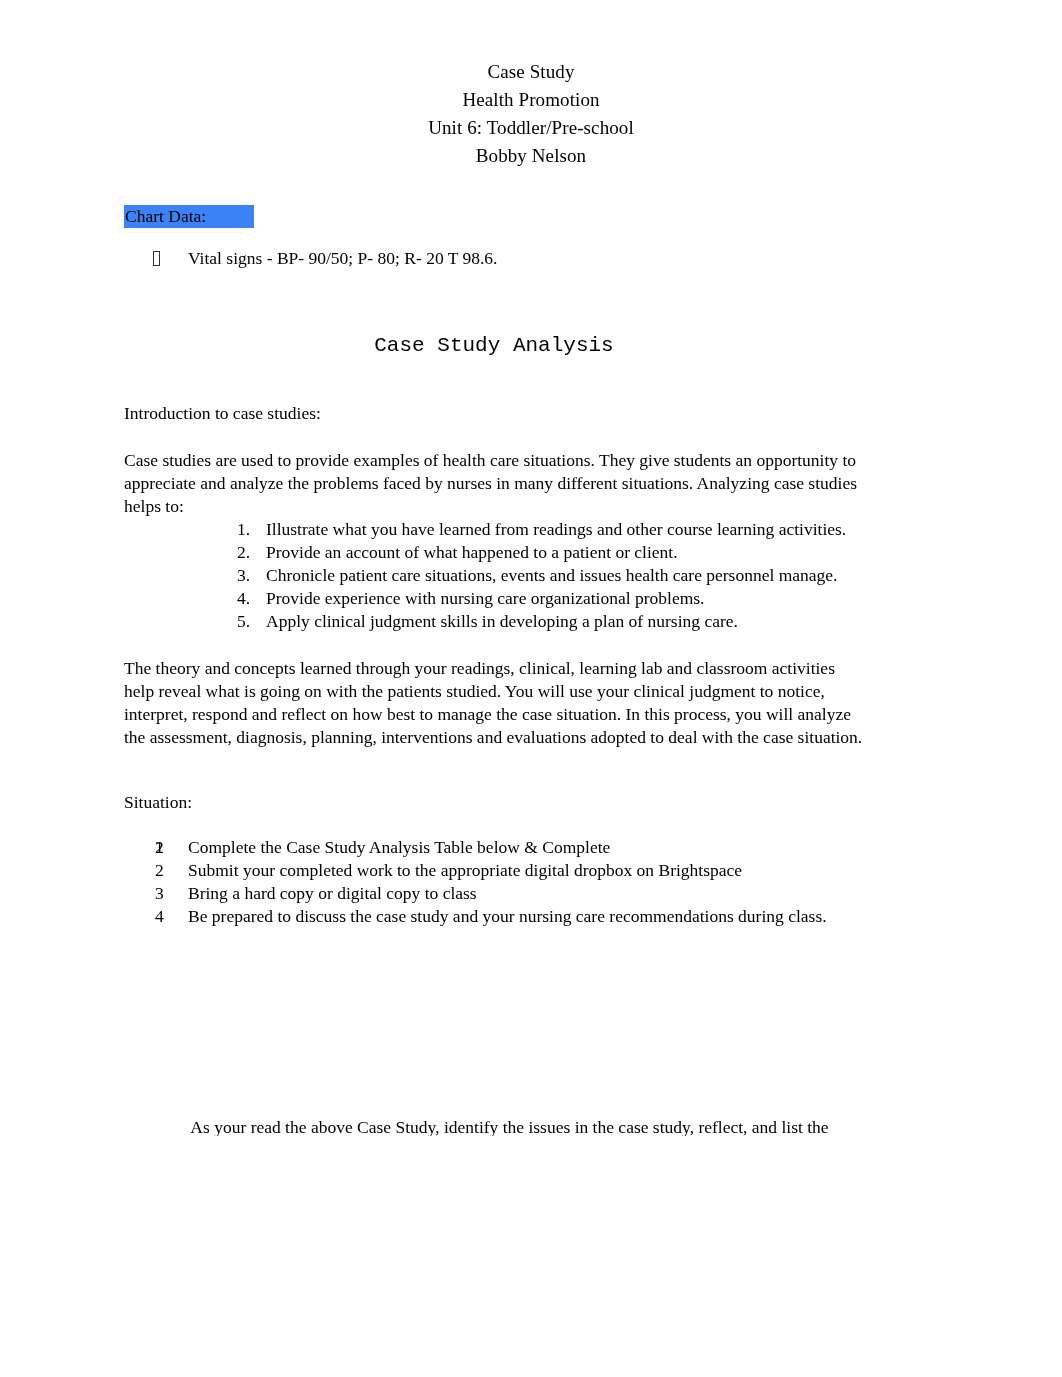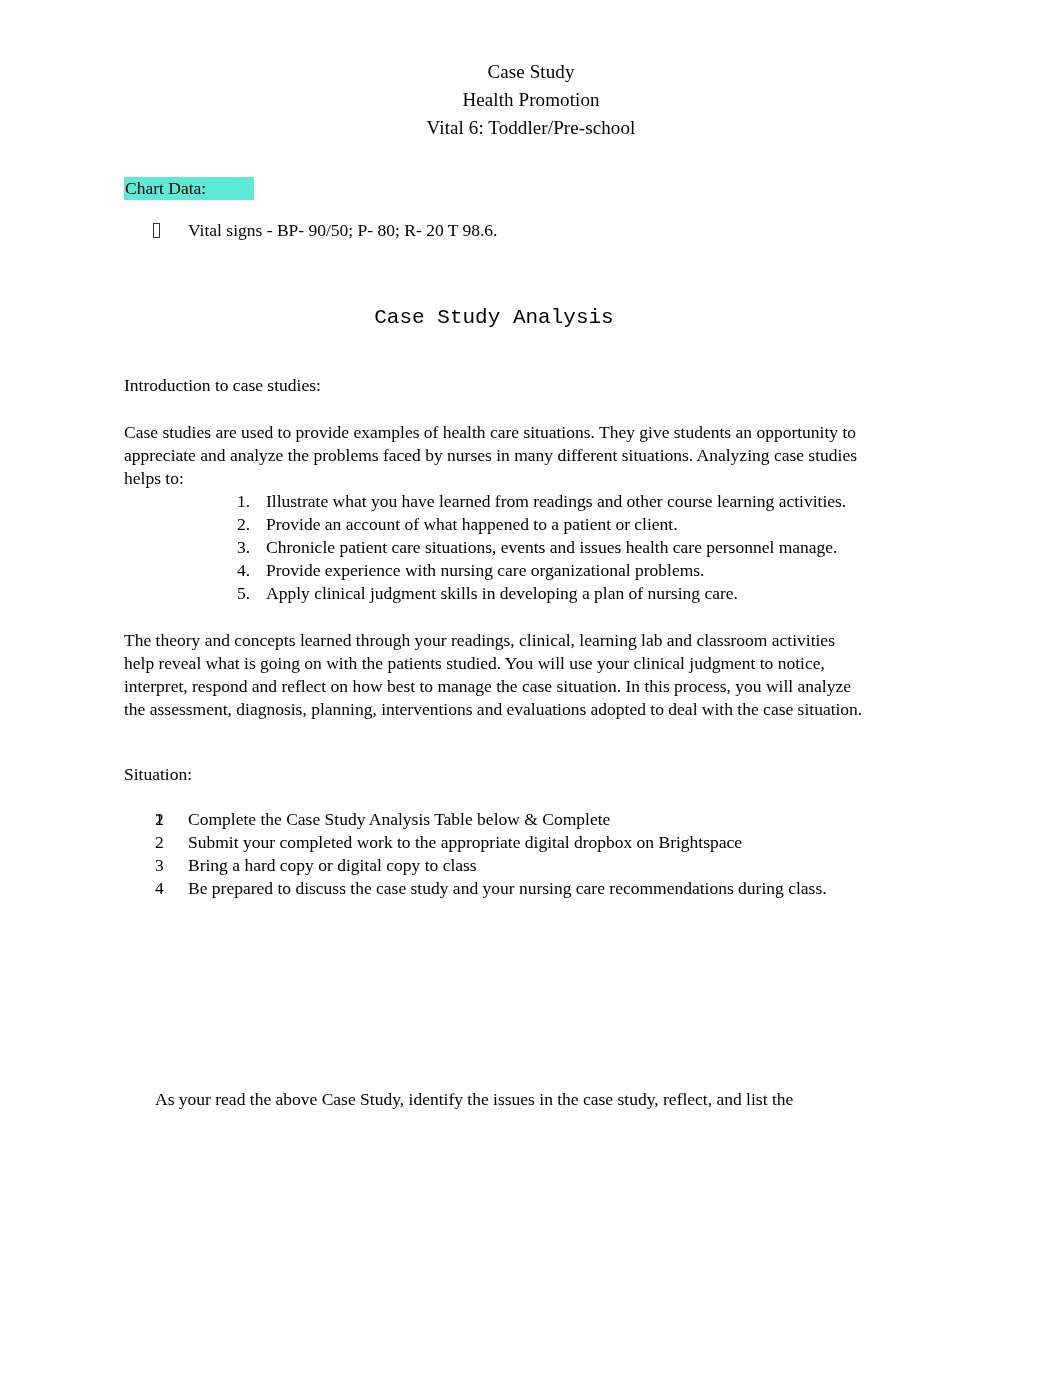--- a/index.html
+++ b/index.html
@@ -44,21 +44,21 @@
     text-align: left;
   }
 
   
   .chart-data-head {
     margin-top: 35px;
     font-size: 17.5px;
     line-height: 23px;
   }
   .hl {
-    background: #5eead4;
+    background: #3b82f6;
     padding: 1px 48px 2px 1px;
   }
 
   
   .bullet-list {
     margin: 19px 0 0 0;
     padding: 0;
     list-style: none;
   }
   .bullet-item {
@@ -141,31 +141,33 @@
     text-align: left;
     font-size: 17.5px;
   }
 
   
   .closing {
     margin-top: 188px;
     margin-left: 31px;
     font-size: 17.5px;
     line-height: 23px;
+    text-align: center;
   }
 </style>
 </head>
 <body>
 
 <div class="page">
 
   <div class="title-block">
     <div class="title-line">Case Study</div>
     <div class="title-line">Health Promotion</div>
-    <div class="title-line">Vital 6: Toddler/Pre-school</div>
+    <div class="title-line">Unit 6: Toddler/Pre-school</div>
+    <div class="title-line">Bobby Nelson</div>
   </div>
 
   <div class="body-col">
 
     <div class="chart-data-head"><span class="hl">Chart Data:</span></div>
 
     <ul class="bullet-list">
       <li class="bullet-item">
         <span class="glyph-box"></span>
         <span>Vital signs - BP- 90/50; P- 80; R- 20 T 98.6.</span>

